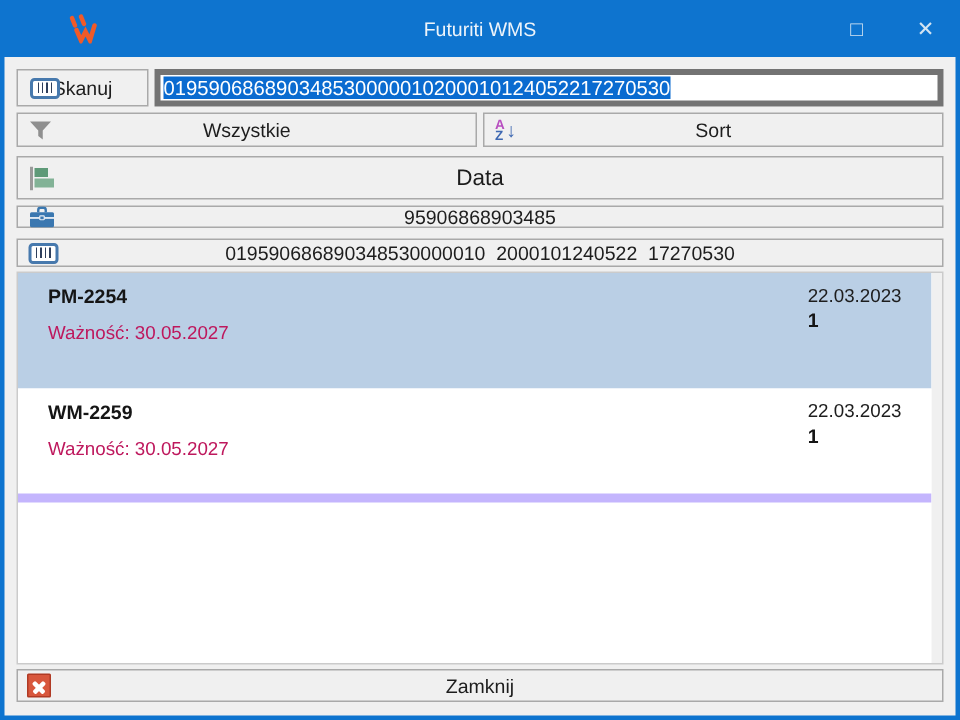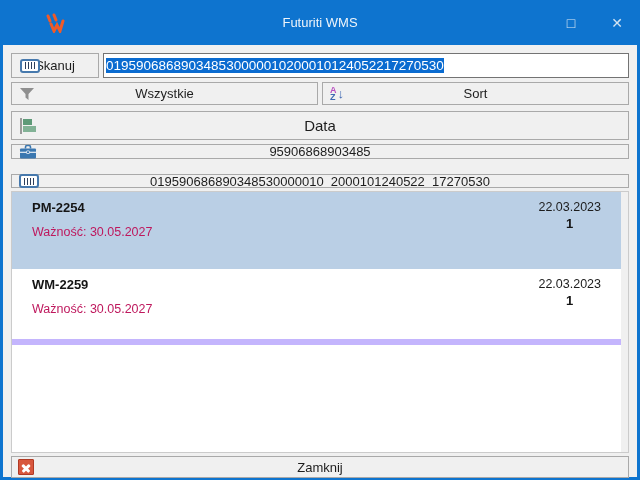--- a/index.html
+++ b/index.html
@@ -7,45 +7,45 @@
     --logo-orange:#f05a28; --icon-blue:#3a77b0; --icon-green:#74a989;
     --close-red:#d8573d; --btn-border:#a9a9a9; --client-bg:#f0f0f0;
   }
   *{box-sizing:border-box;}
   html,body{margin:0;padding:0;width:640px;height:480px;overflow:hidden;
     font-family:"Liberation Sans","DejaVu Sans",sans-serif;}
   .window{width:640px;height:480px;display:flex;flex-direction:column;
     border-left:3px solid var(--titlebar);border-right:3px solid var(--titlebar);
     border-bottom:3px solid var(--titlebar);background:var(--client-bg);}
   
-  .titlebar{height:45px;margin:0 -3px 0 -3px;background:var(--titlebar);
+  .titlebar{height:38px;margin:0 -3px 0 -3px;background:var(--titlebar);
     display:flex;align-items:center;position:relative;flex:0 0 auto;padding-left:35px;}
   .logo{margin-left:10px;display:flex;align-items:center;}
   .title{position:absolute;left:0;right:0;text-align:center;color:#eef4fa;font-size:13px;}
   .win-controls{margin-left:auto;display:flex;height:100%;}
   .win-btn{width:46px;height:100%;display:flex;align-items:center;justify-content:center;
     color:#d4e4f2;font-size:14px;cursor:default;}
   
   .client{flex:1;padding:0 8px;display:flex;flex-direction:column;}
   .btn{position:relative;background:var(--client-bg);border:1px solid var(--btn-border);
     display:flex;align-items:center;justify-content:center;font-size:13px;color:#1d1d1d;}
   .btn .ico{position:absolute;left:7px;top:50%;transform:translateY(-50%);
     display:flex;align-items:center;}
   .row{display:flex;}
   .row1{margin-top:8px;height:25px;}
   .skanuj{width:88px;flex:0 0 auto;}
   .skanuj .ico{left:8px;}
-  .scan-input{flex:1;margin-left:4px;background:#fff;border:1px solid #737373;
+  .scan-input{flex:1;margin-left:4px;background:#fff;border:4px solid #737373;
     font-size:13.5px;display:flex;align-items:center;padding:0 2px;overflow:hidden;}
   .scan-input .sel{background:var(--selection);color:#fff;white-space:pre;}
   .row2{margin-top:4px;height:23px;gap:4px;}
   .row2 .btn{flex:1;}
   .data-row{margin-top:6px;height:29px;font-size:15px;}
   .gtin-row{margin-top:4px;height:15px;}
-  .bar-row{margin-top:15px;height:14px;justify-content:center;}
+  .bar-row{margin-top:7px;height:19px;justify-content:center;}
   .bar-row .val{white-space:pre;}
   
   .bc{width:20px;height:14px;border:2px solid #4779ad;border-radius:3px;
     display:flex;align-items:center;justify-content:center;background:#fff;}
   .bc i{display:block;width:11px;height:7px;
     background:repeating-linear-gradient(90deg,#2e3f5c 0,#2e3f5c 1px,transparent 1px,transparent 3px);}
   .az{display:flex;flex-direction:column;line-height:7px;font-weight:bold;font-size:9px;}
   .az .a{color:#b84fc0;}
   .az .z{color:#3e68b2;}
   .sort-arrow{color:#3e68b2;font-size:13px;margin-left:1px;line-height:13px;}
@@ -56,21 +56,21 @@
   .redx::before{transform:rotate(45deg);}
   .redx::after{transform:rotate(-45deg);}
   
   .list{margin-top:3px;height:262px;border:1px solid #cbcbcb;background:var(--client-bg);
     padding-right:7px;}
   .list-body{width:100%;height:100%;background:#fff;overflow:hidden;}
   .item{height:77px;padding:8px 20px 0 20px;display:flex;background:#fff;}
   .item.selected{background:var(--selected-item);}
   .item + .item{height:76px;border-bottom:6px solid #c4b5fd;}
   .item .left{flex:1;}
-  .item .right{text-align:center;}
+  .item .right{text-align:left;}
   .item .code{font-weight:bold;font-size:13px;color:#151515;line-height:15px;}
   .item .validity{font-size:12.5px;color:#be185d;line-height:15px;margin-top:10px;}
   .item .date{font-size:12.5px;color:#1d1d1d;line-height:15px;}
   .item .qty{font-weight:bold;font-size:13px;color:#151515;line-height:15px;margin-top:1px;}
   
   .close-row{margin-top:3px;height:22px;flex:0 0 auto;}
   .close-row .ico{left:6px;}
   svg{display:block;}
 </style>
 </head>

